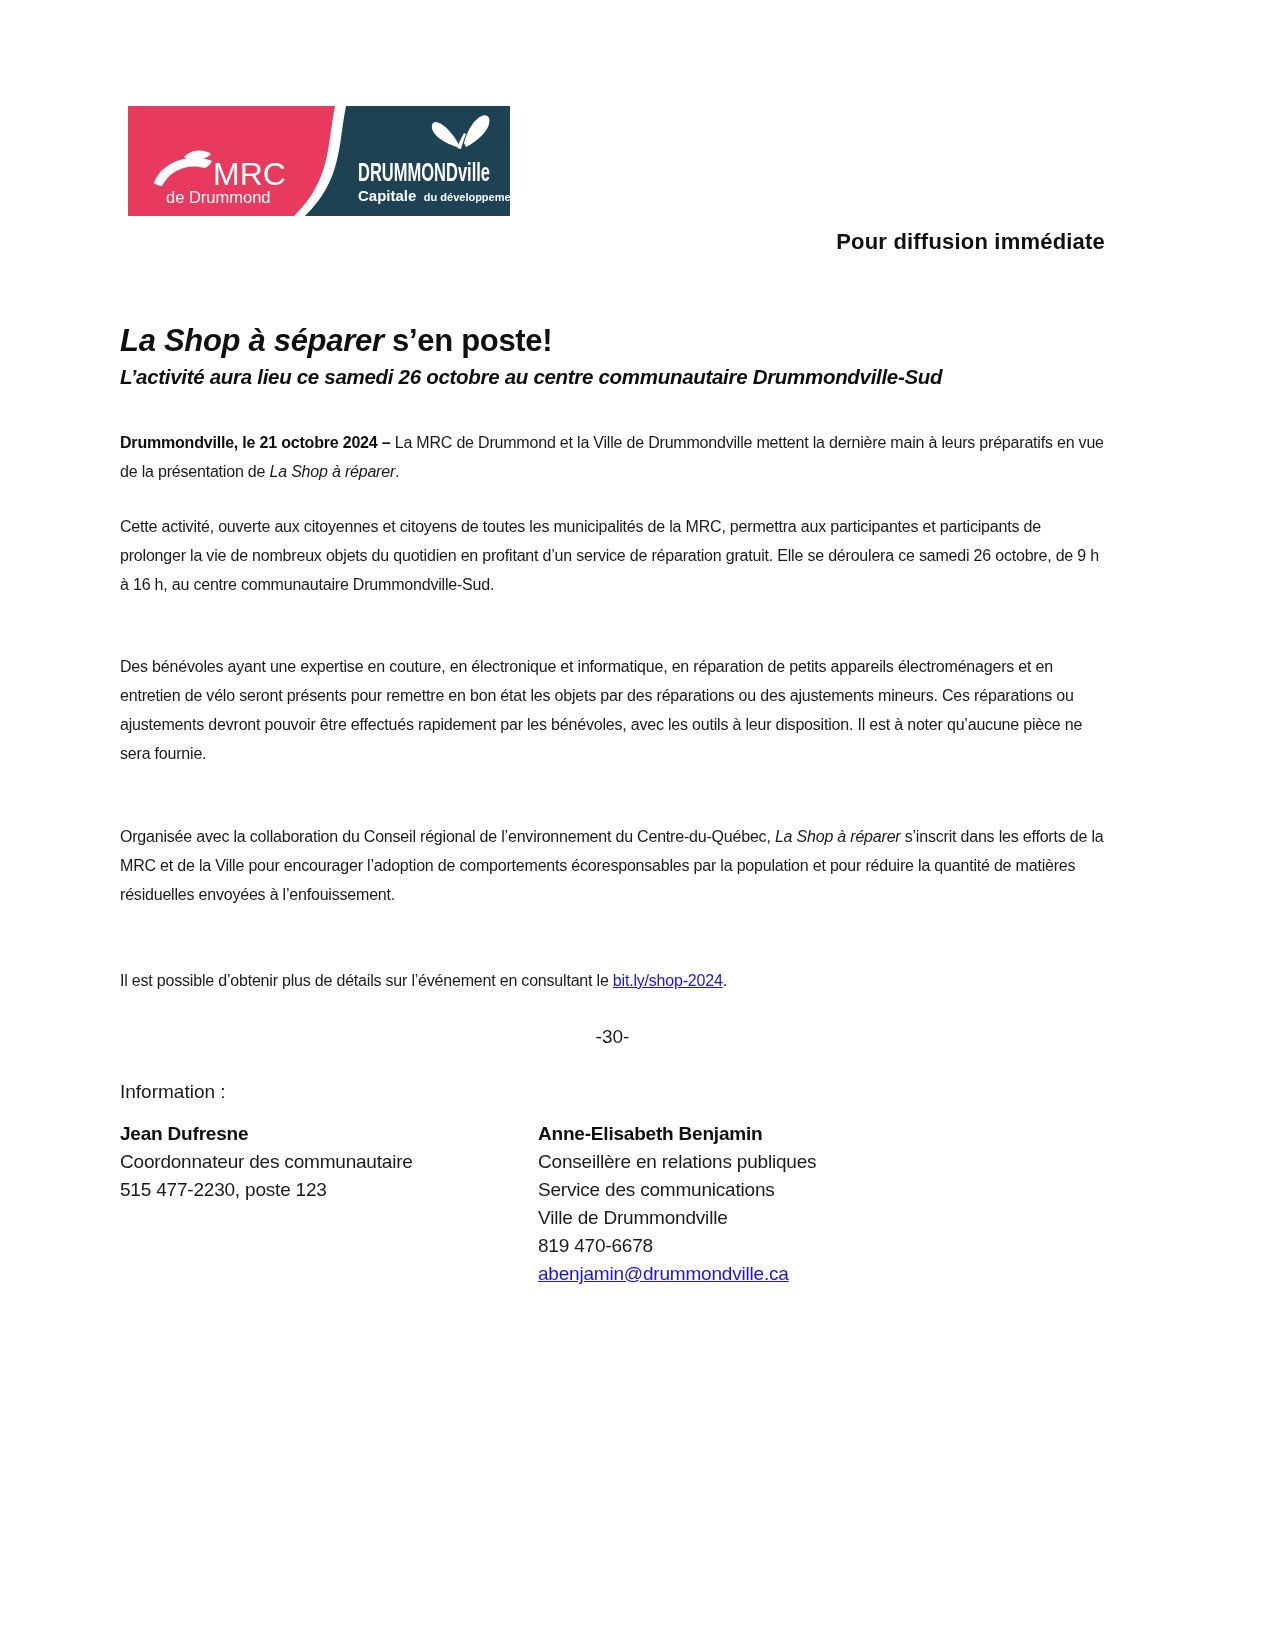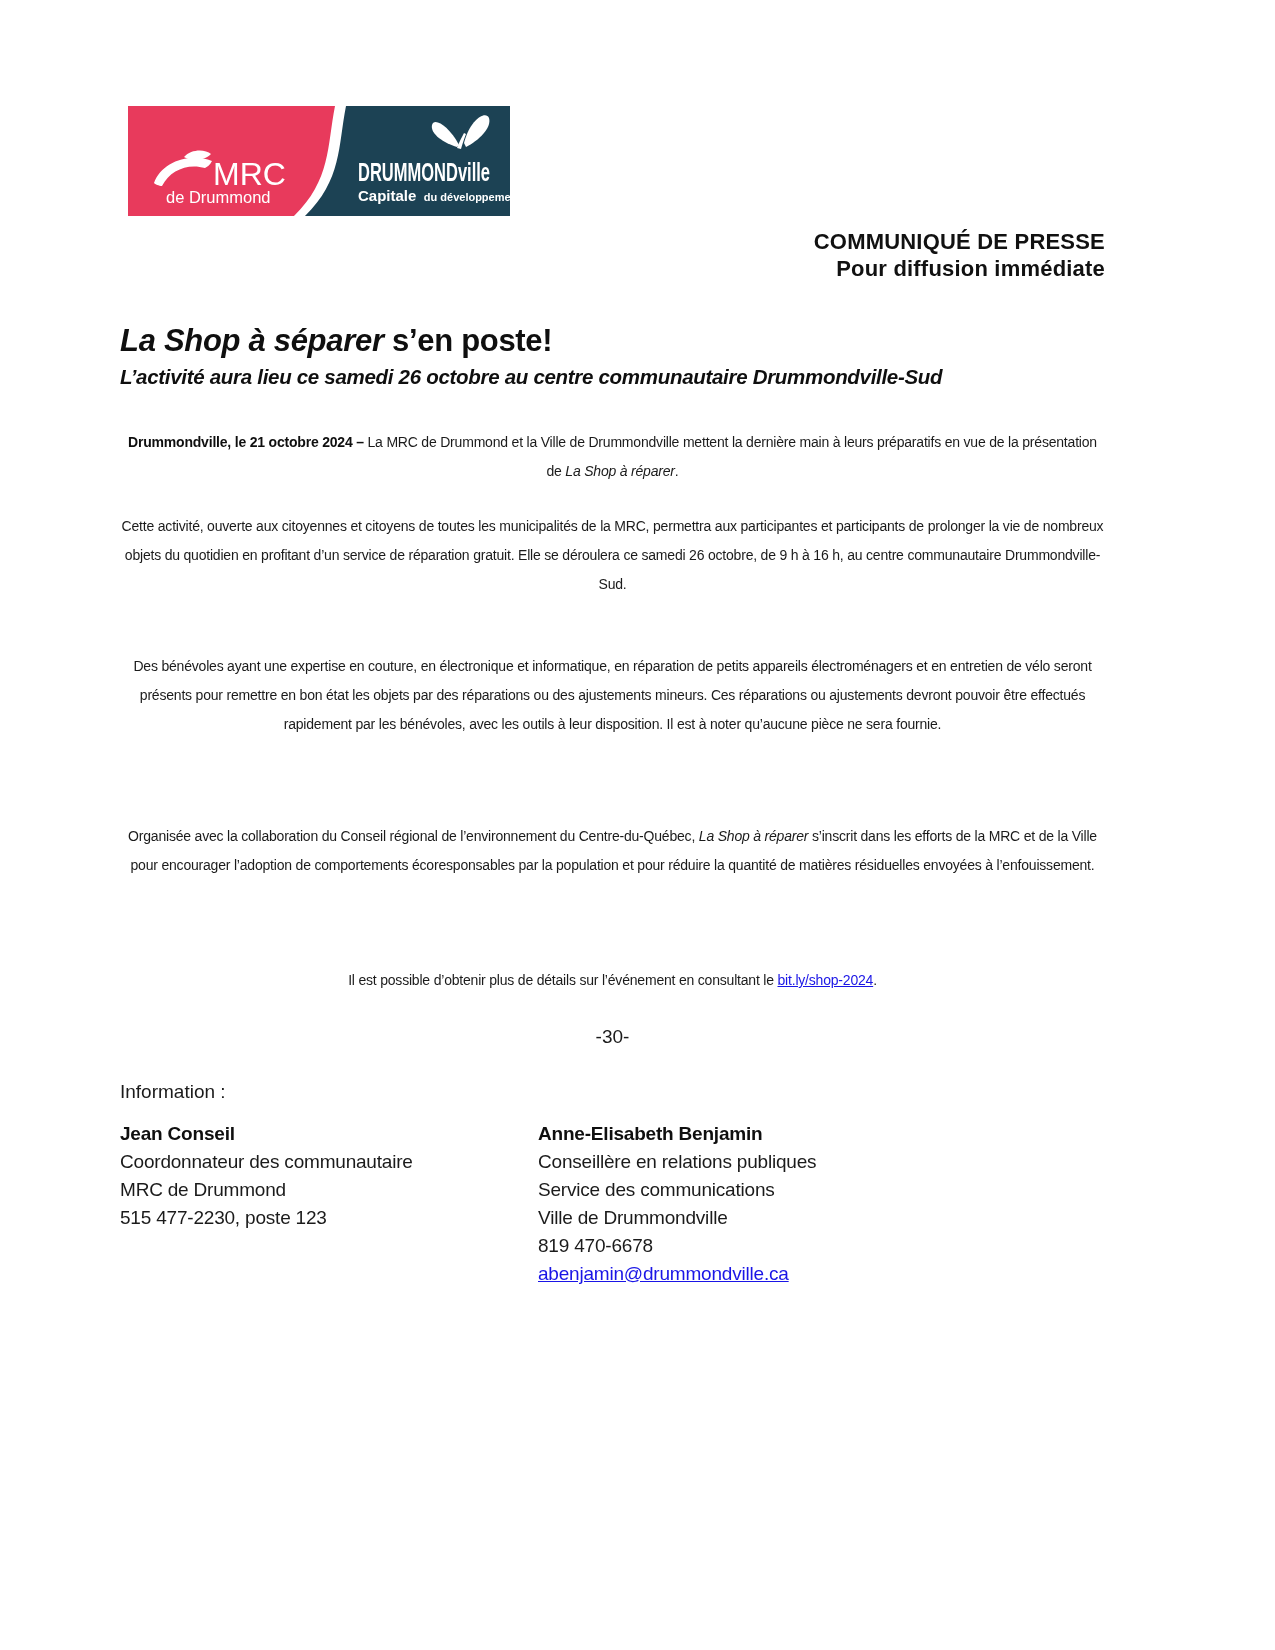--- a/index.html
+++ b/index.html
@@ -42,24 +42,23 @@
     font-size: 20.5px; line-height: 27px;
     font-weight: bold; font-style: italic;
     color: #0f0f0f;
     letter-spacing: -0.3px;
   }
 
   
   .para {
     left: 120px; width: 985px;
     margin: 0;
-    font-size: 14px; line-height: 29px;
+    font-size: 16px; line-height: 29px;
     letter-spacing: -0.2px;
     color: #1b1b1b;
-    text-align: center;
   }
   .p1 { top: 428px; }
   .p2 { top: 512px; }
   .p3 { top: 652px; }
   .p4 { top: 822px; }
   .p5 { top: 966px; }
   .para strong { color: #0f0f0f; }
 
   .separator-line {
     left: 120px; top: 1022px; width: 985px;
@@ -118,21 +117,20 @@
     <text x="230" y="75" font-size="26" font-weight="bold" fill="#ffffff" font-family="Liberation Sans, sans-serif" textLength="132" lengthAdjust="spacingAndGlyphs">DRUMMONDville</text>
 
     <text x="230" y="95" fill="#ffffff" font-family="Liberation Sans, sans-serif">
       <tspan font-size="15" font-weight="bold">Capitale</tspan>
       <tspan font-size="11" font-weight="600" dx="3"> du développement</tspan>
     </text>
   </svg>
 </div>
 
 <div class="abs header-right">
-  <div>COMMUNIQUÉ DE PRESSE</div>
   <div>Pour diffusion immédiate</div>
 </div>
 
 <h1 class="abs doc-title"><em>La Shop à séparer</em><span> s’en poste!</span></h1>
 
 <h2 class="abs doc-subtitle">L’activité aura lieu ce samedi 26 octobre au centre communautaire Drummondville-Sud</h2>
 
 <p class="abs para p1"><strong>Drummondville, le 21 octobre 2024 – </strong><span>La MRC de Drummond et la Ville de Drummondville mettent la dernière main à leurs préparatifs en vue de la présentation de </span><em>La Shop à réparer</em><span>.</span></p>
 
 <p class="abs para p2">Cette activité, ouverte aux citoyennes et citoyens de toutes les municipalités de la MRC, permettra aux participantes et participants de prolonger la vie de nombreux objets du quotidien en profitant d’un service de réparation gratuit. Elle se déroulera ce samedi 26 octobre, de 9 h à 16 h, au centre communautaire Drummondville-Sud.</p>
@@ -142,23 +140,22 @@
 <p class="abs para p4"><span>Organisée avec la collaboration du Conseil régional de l’environnement du Centre-du-Québec, </span><em>La Shop à réparer</em><span> s’inscrit dans les efforts de la MRC et de la Ville pour encourager l’adoption de comportements écoresponsables par la population et pour réduire la quantité de matières résiduelles envoyées à l’enfouissement.</span></p>
 
 <p class="abs para p5"><span>Il est possible d’obtenir plus de détails sur l’événement en consultant le </span><a class="doc-link">bit.ly/shop-2024</a><span>.</span></p>
 
 <div class="abs separator-line">-30-</div>
 
 <div class="abs info-label">Information :</div>
 
 <div class="abs contacts">
   <div class="contact-col">
-    <div class="contact-name">Jean Conseil</div>
+    <div class="contact-name">Jean Dufresne</div>
     <div class="contact-line">Coordonnateur des communautaire</div>
-    <div class="contact-line">MRC de Drummond</div>
     <div class="contact-line">515 477-2230, poste 123</div>
   </div>
   <div class="contact-col">
     <div class="contact-name">Anne-Elisabeth Benjamin</div>
     <div class="contact-line">Conseillère en relations publiques</div>
     <div class="contact-line">Service des communications</div>
     <div class="contact-line">Ville de Drummondville</div>
     <div class="contact-line">819 470-6678</div>
     <div class="contact-line"><a class="doc-link">abenjamin@drummondville.ca</a></div>
   </div>

